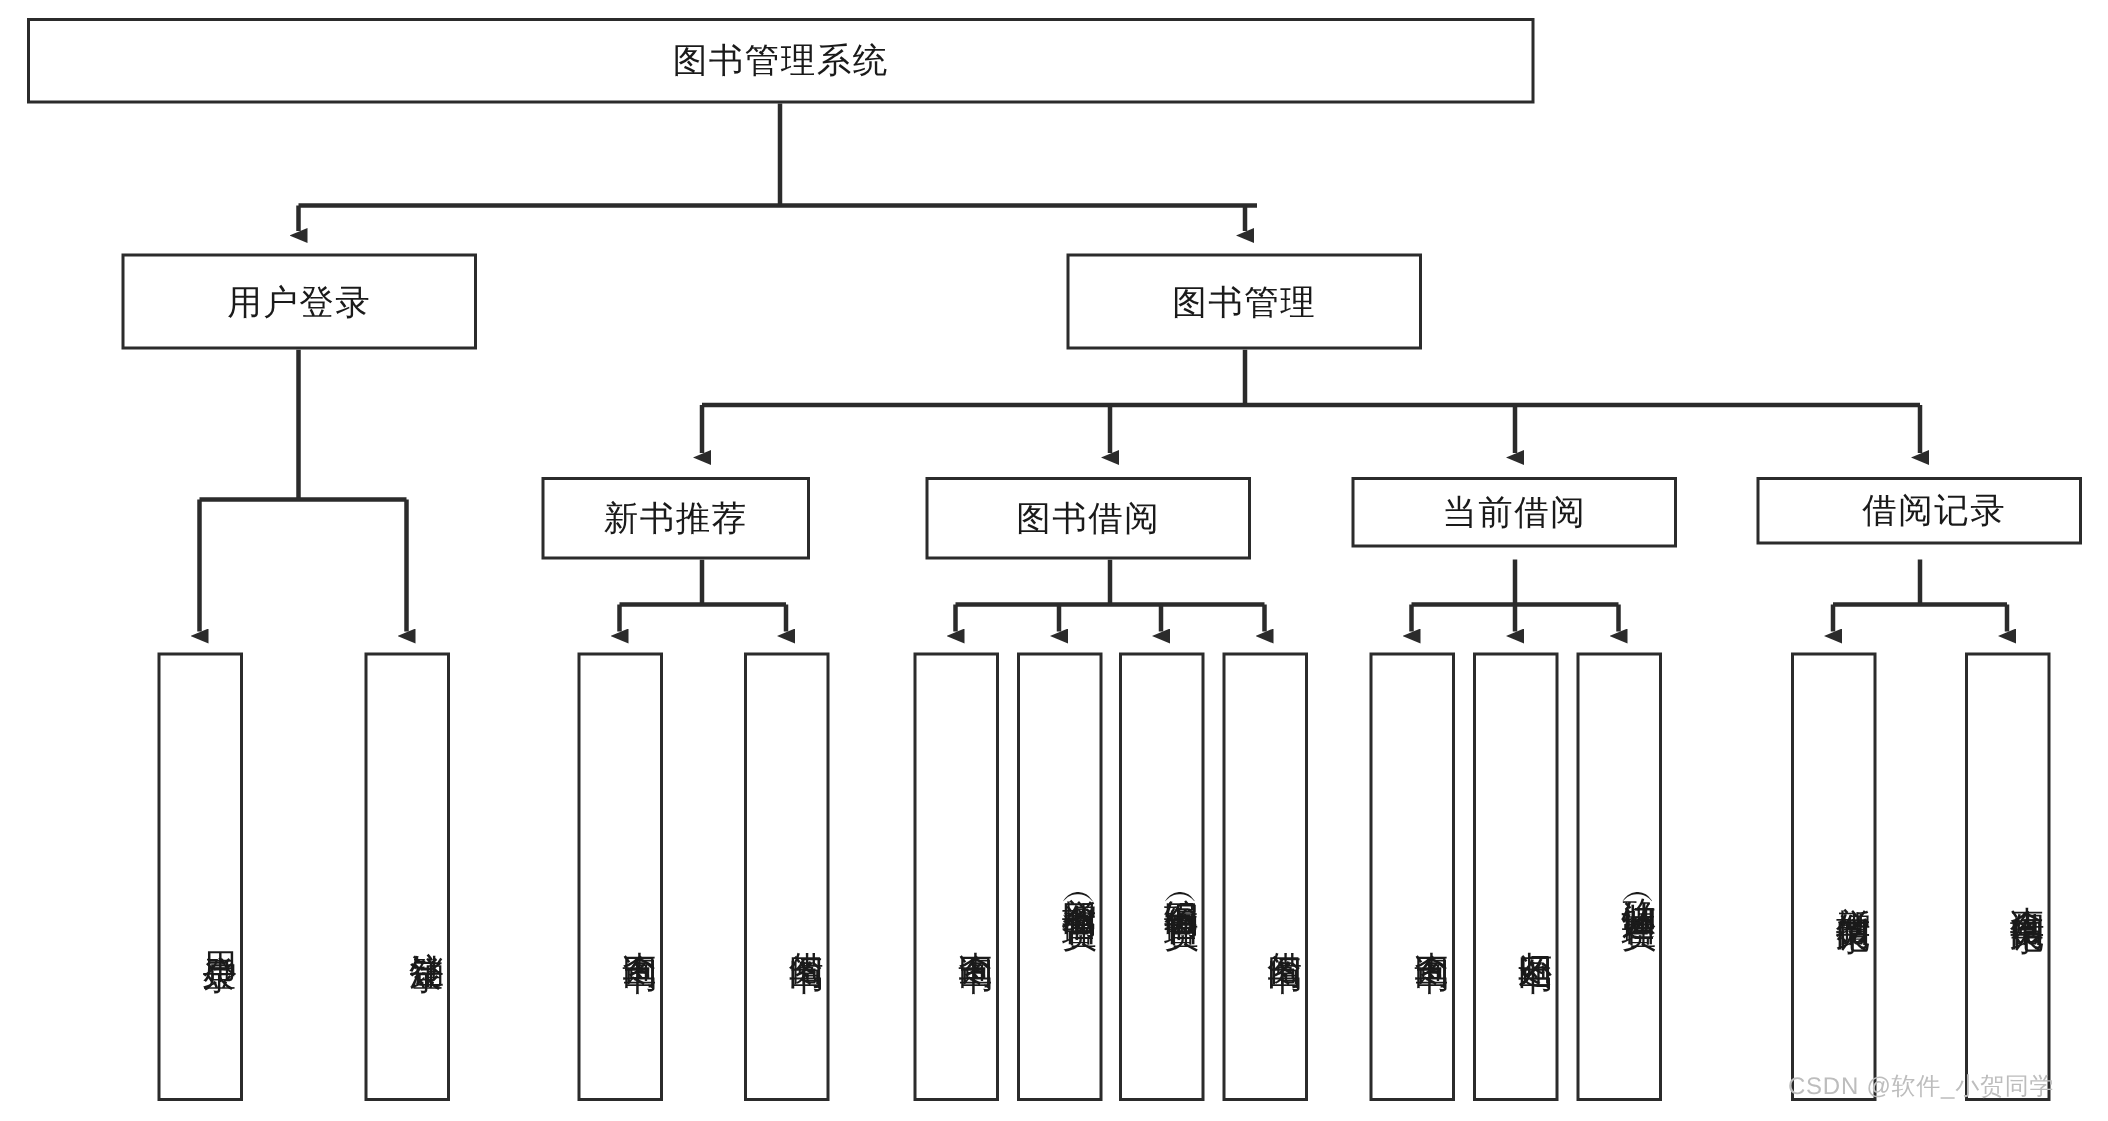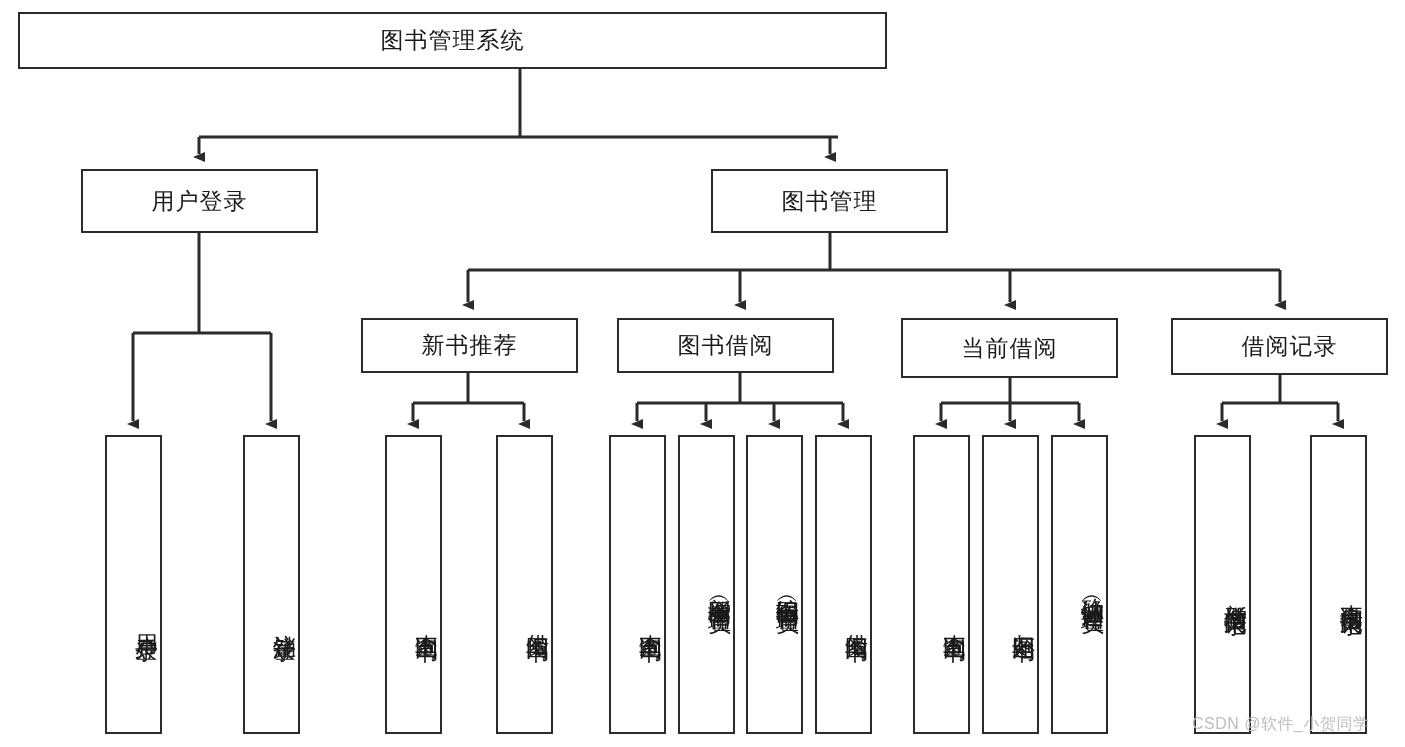--- a/index.html
+++ b/index.html
@@ -106,29 +106,29 @@
       <path d="M1010,403 L1010,421" marker-end="url(#arrow)"></path>
       <path d="M1079,403 L1079,421" marker-end="url(#arrow)"></path>
 
       <path d="M1280,373 L1280,403"></path>
       <path d="M1222,403 L1338,403"></path>
       <path d="M1222,403 L1222,421" marker-end="url(#arrow)"></path>
       <path d="M1338,403 L1338,421" marker-end="url(#arrow)"></path>
     </g>
   </svg>
 
-  <div class="node horiz" style="left:18px;  top:12px;  width:869px; height:57px;">图书管理系统</div>
+  <div class="node horiz" style="left:18px;  top:12px;  width:1005px; height:57px;">图书管理系统</div>
 
   <div class="node horiz" style="left:81px;  top:169px; width:237px; height:64px;">用户登录</div>
   <div class="node horiz" style="left:711px; top:169px; width:237px; height:64px;">图书管理</div>
 
-  <div class="node horiz" style="left:361px;  top:318px; width:217px; height:55px;">新书推荐</div>
+  <div class="node horiz" style="left:361px;  top:318px; width:179px; height:55px;">新书推荐</div>
   <div class="node horiz" style="left:617px;  top:318px; width:217px; height:55px;">图书借阅</div>
-  <div class="node horiz" style="left:901px;  top:318px; width:217px; height:60px;">当前借阅</div>
-  <div class="node horiz" style="left:1171px; top:318px; width:217px; height:57px;padding-left:20px;">借阅记录</div>
+  <div class="node horiz" style="left:901px;  top:318px; width:217px; height:47px;">当前借阅</div>
+  <div class="node horiz" style="left:1171px; top:318px; width:217px; height:45px;padding-left:20px;">借阅记录</div>
 
   <div class="node vert root-leaf" style="left:105px; top:435px; width:57px; height:299px;">用户登录</div>
   <div class="node vert root-leaf" style="left:243px; top:435px; width:57px; height:299px;">注销登录</div>
 
   <div class="node vert root-leaf" style="left:385px; top:435px; width:57px; height:299px;">查询图书</div>
   <div class="node vert root-leaf" style="left:496px; top:435px; width:57px; height:299px;">借阅图书</div>
 
   <div class="node vert root-leaf" style="left:609px; top:435px; width:57px; height:299px;">查询图书</div>
   <div class="node vert tight" style="left:678px; top:435px; width:57px; height:299px;">新增图书（管理员）</div>
   <div class="node vert tight" style="left:746px; top:435px; width:57px; height:299px;">编辑图书（管理员）</div>

